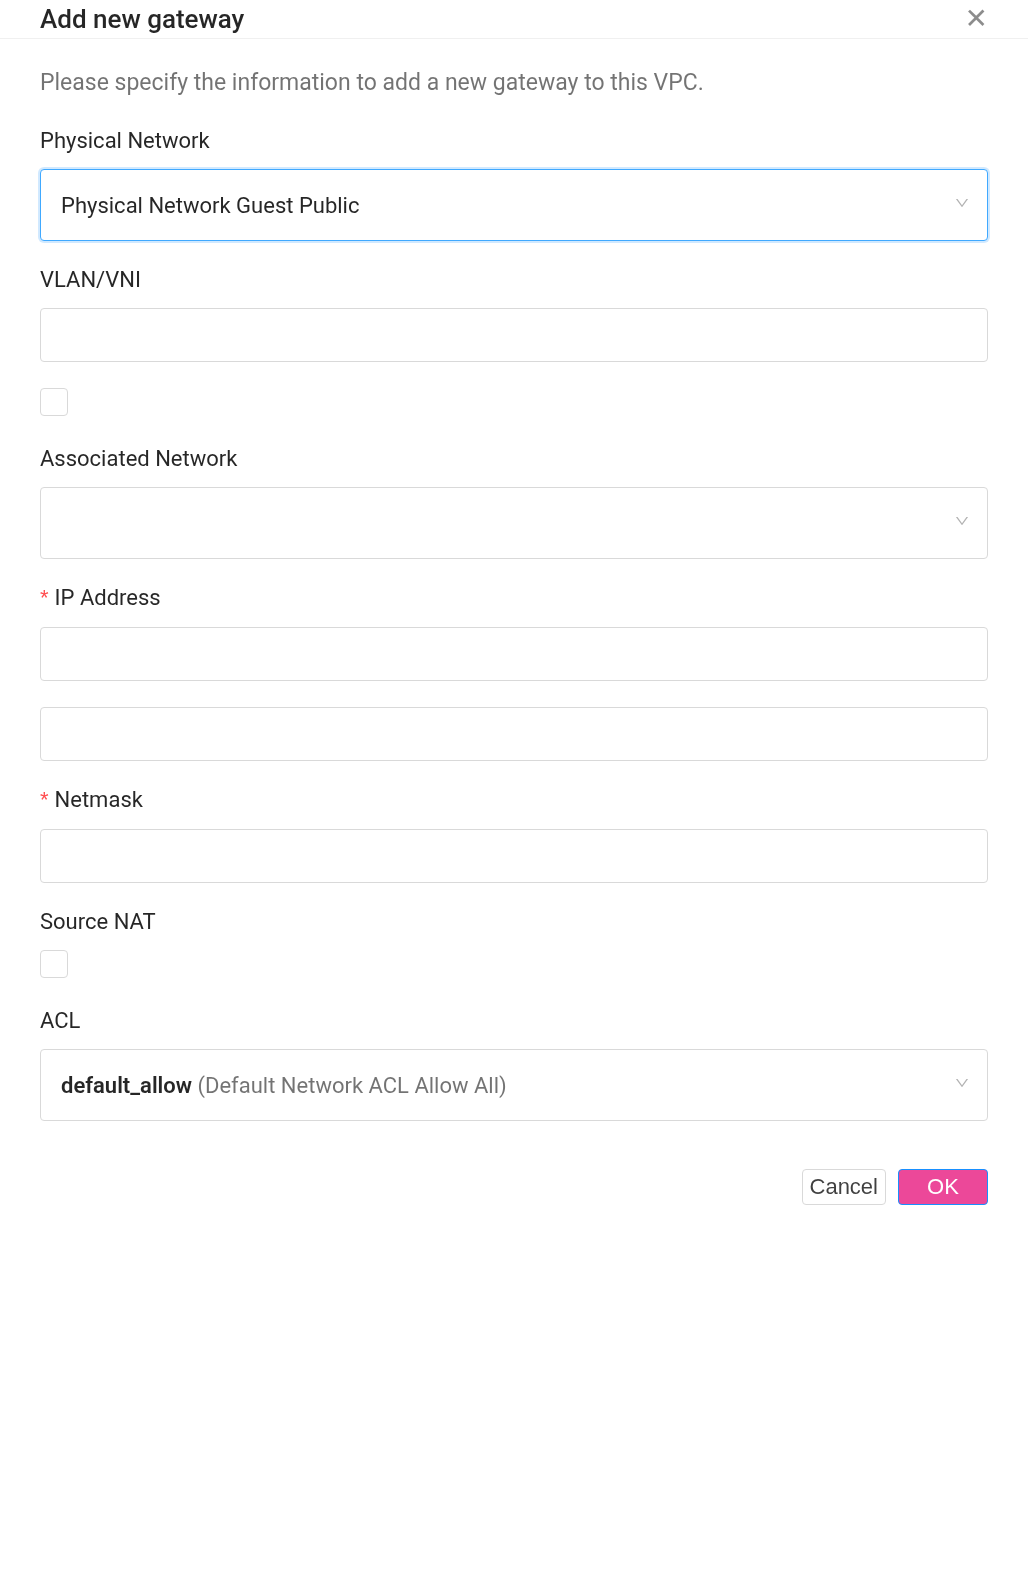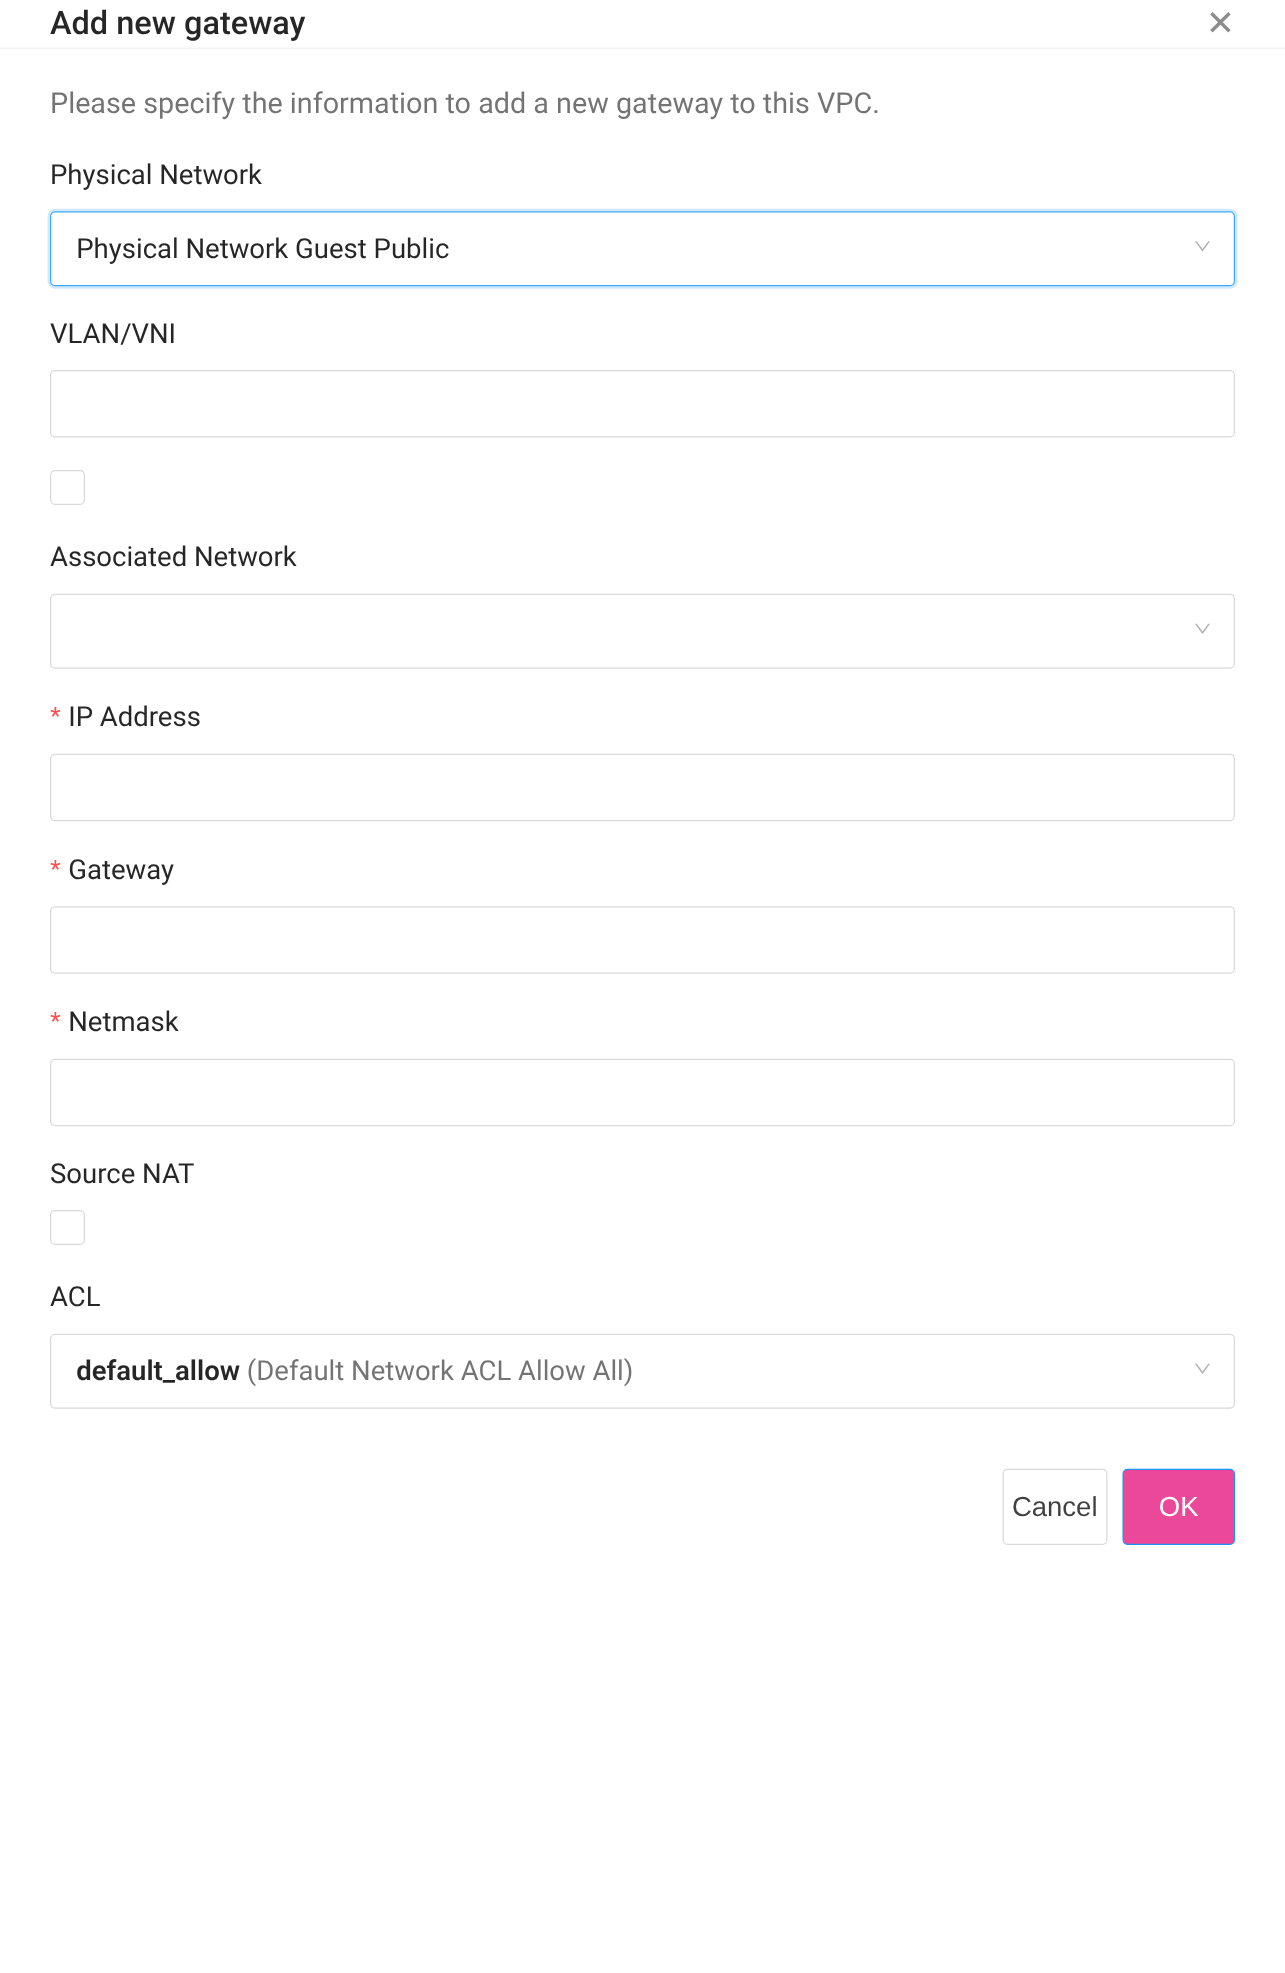--- a/index.html
+++ b/index.html
@@ -51,21 +51,21 @@
     color: #ff4d4f;
     margin-right: 6px;
     font-family: SimSun, sans-serif;
   }
   .select-wrap {
     position: relative;
     width: 100%;
   }
   .select-box {
     width: 100%;
-    height: 60px;
+    height: 72px;
     border: 1px solid #d9d9d9;
     border-radius: 4px;
     background: #fff;
     padding: 0 40px 0 20px;
     font-size: 22px;
     display: flex;
     align-items: center;
     cursor: pointer;
     color: rgba(0,0,0,0.85);
   }
@@ -112,21 +112,21 @@
     color: rgba(0,0,0,0.55);
     font-weight: 400;
   }
   .modal-footer {
     display: flex;
     justify-content: flex-end;
     padding: 12px 40px 30px 40px;
     gap: 12px;
   }
   .btn {
-    height: 61px;
+    height: 36px;
     padding: 0 7px;
     border-radius: 4px;
     font-size: 22px;
     cursor: pointer;
     display: flex;
     align-items: center;
     justify-content: center;
   }
   .btn-cancel {
     background: #fff;
@@ -190,23 +190,20 @@
     </div>
 
     <div class="form-group">
       <label class="form-label">
         <span class="required-mark">*</span><span>IP Address</span>
       </label>
       <input class="text-input" type="text" value="" style="">
     </div>
 
     <div class="form-group">
-      <label class="form-label">
-        <span class="required-mark">*</span><span>Gateway</span>
-      </label>
       <input class="text-input" type="text" value="" style="">
     </div>
 
     <div class="form-group">
       <label class="form-label">
         <span class="required-mark">*</span><span>Netmask</span>
       </label>
       <input class="text-input" type="text" value="" style="">
     </div>
 

